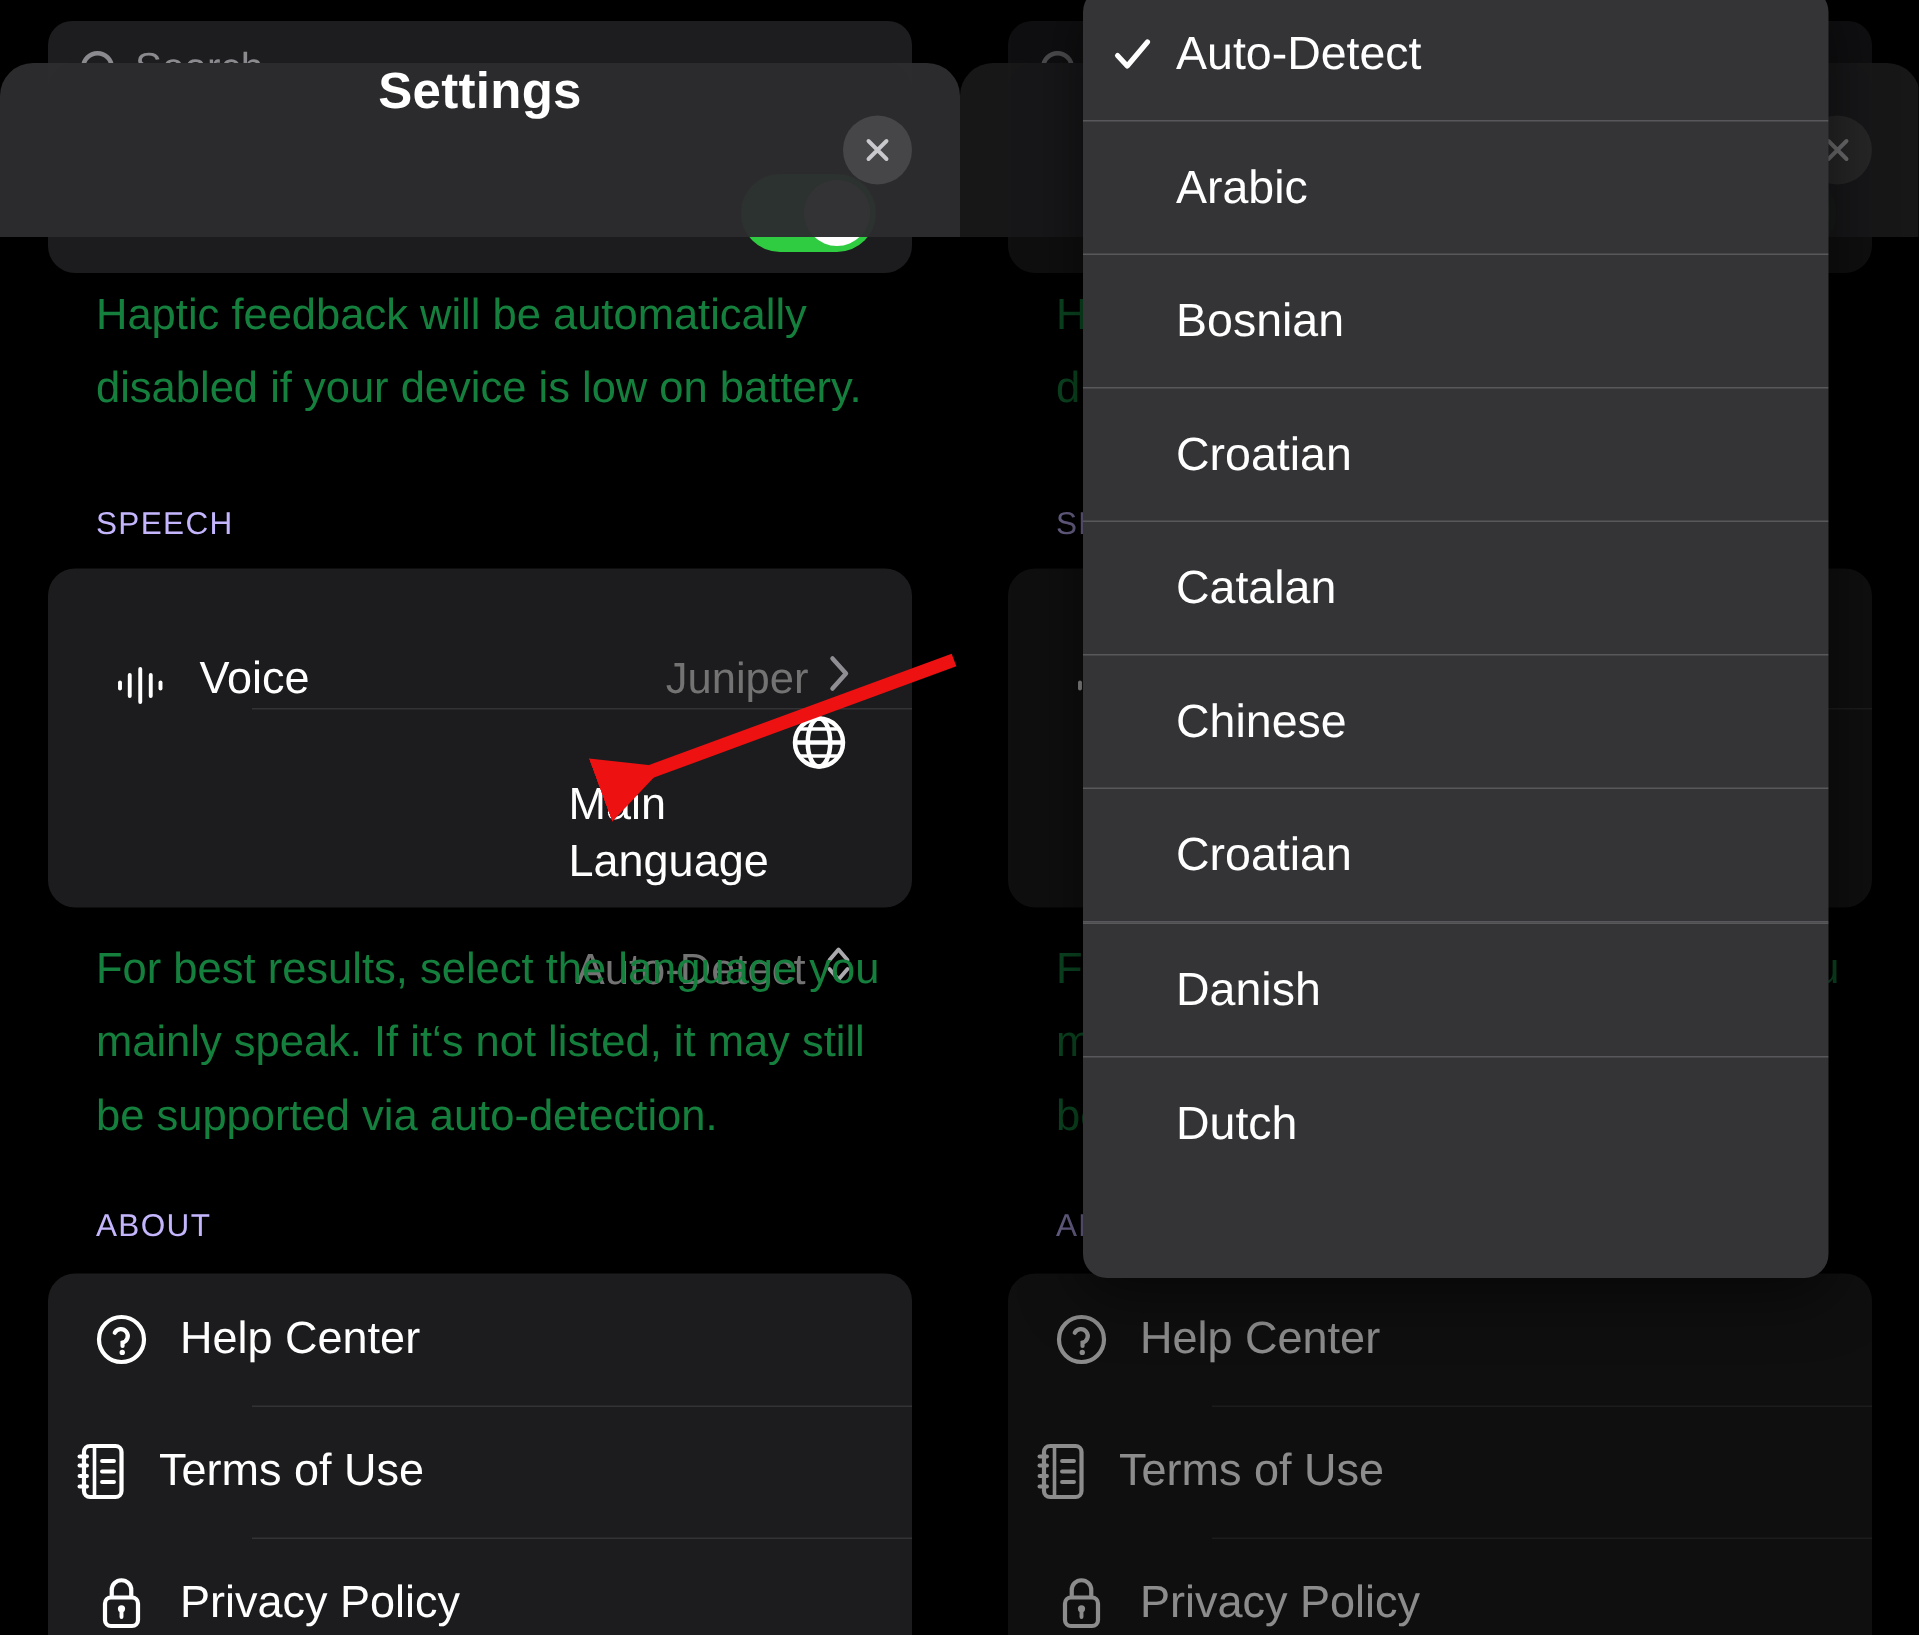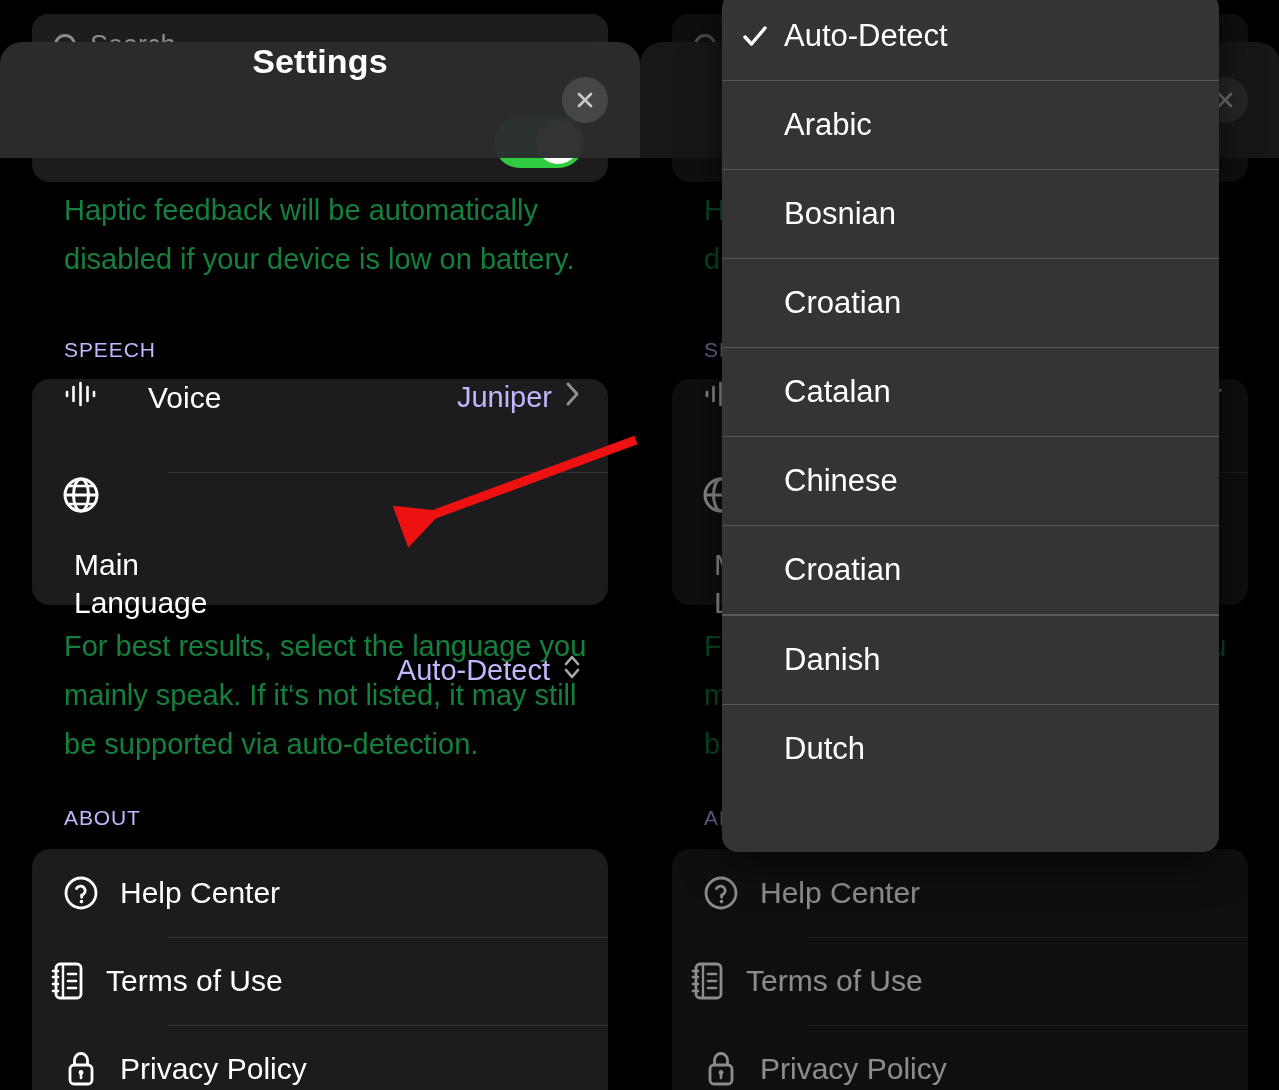--- a/index.html
+++ b/index.html
@@ -86,31 +86,31 @@
     position:absolute; left:64px;
     color:#c4b5fd; font-size:21px; letter-spacing:.9px;
   }
   .hd-speech{ top:338px; }
   .hd-about{ top:806px; }
 
   
   .card-speech{ top:379px; width:576px; height:226px; }
   .row{
     position:absolute; left:0; width:100%;
-    display:flex; align-items:flex-start; padding:0 26px;gap:28px;
+    display:flex; align-items:flex-end; padding:0 39px;
   }
   .row-voice{ top:0; height:93px; }
   .row-lang{ top:93px; height:133px;flex-direction:column; }
   .row-ico{ width:46px; flex:0 0 46px; display:flex; align-items:center; justify-content:center; }
   .row-label{
     color:#fff; font-size:30px; margin-left:16px; line-height:38px;
   }
   .row-value{
-    margin-left:auto; color:#c4b5fd; font-size:29px;
-    display:flex; align-items:center; gap:12px;
+    margin-left:auto; color:#737373; font-size:29px;
+    display:flex; align-items:center; gap:12px;margin-top:32px;
   }
   .divider{
     position:absolute; left:136px; right:0; height:1px; background:#333336;
   }
   .div-speech{ top:93px; }
 
   
   .card-about{ top:849px; width:576px; height:330px; }
   .about-row{
     position:absolute; left:0; width:100%; height:88px;

